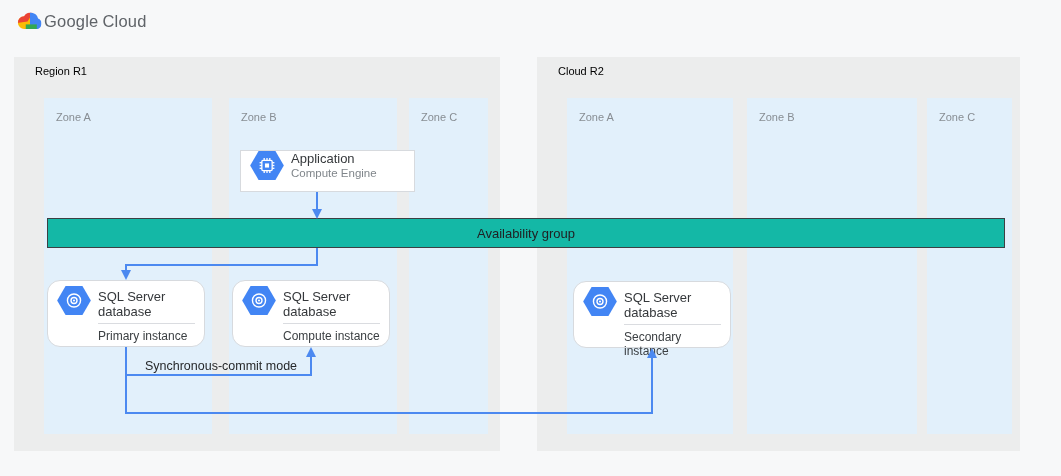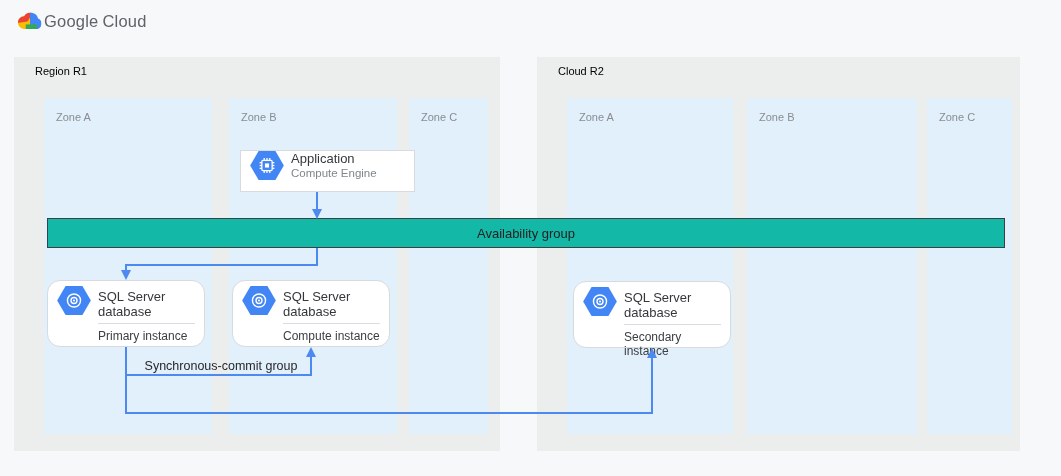--- a/index.html
+++ b/index.html
@@ -200,15 +200,15 @@
       <path d="M126,375 L126,413 L652,413 L652,357"></path>
     </g>
     <g fill="#4C89F0">
       <polygon points="312,209 322,209 317,219"></polygon>
       <polygon points="121,270 131,270 126,280"></polygon>
       <polygon points="306,357 316,357 311,347"></polygon>
       <polygon points="647,358 657,358 652,348"></polygon>
     </g>
   </svg>
 
-  <div class="conn-label label-sync">Synchronous-commit group</div>
+  <div class="conn-label label-sync">Synchronous-commit mode</div>
 
 </div>
 
 </body></html>

